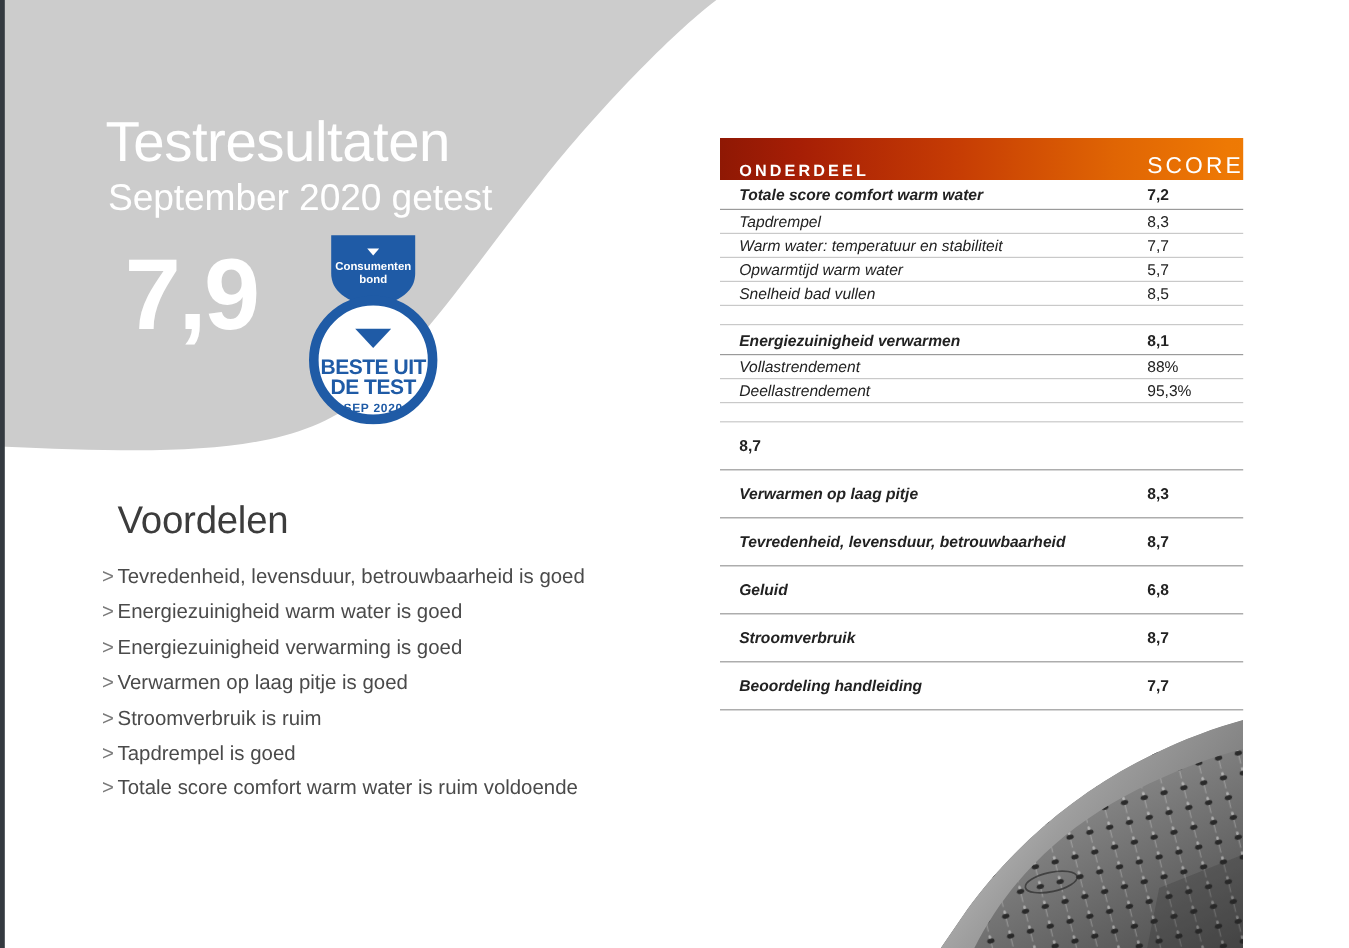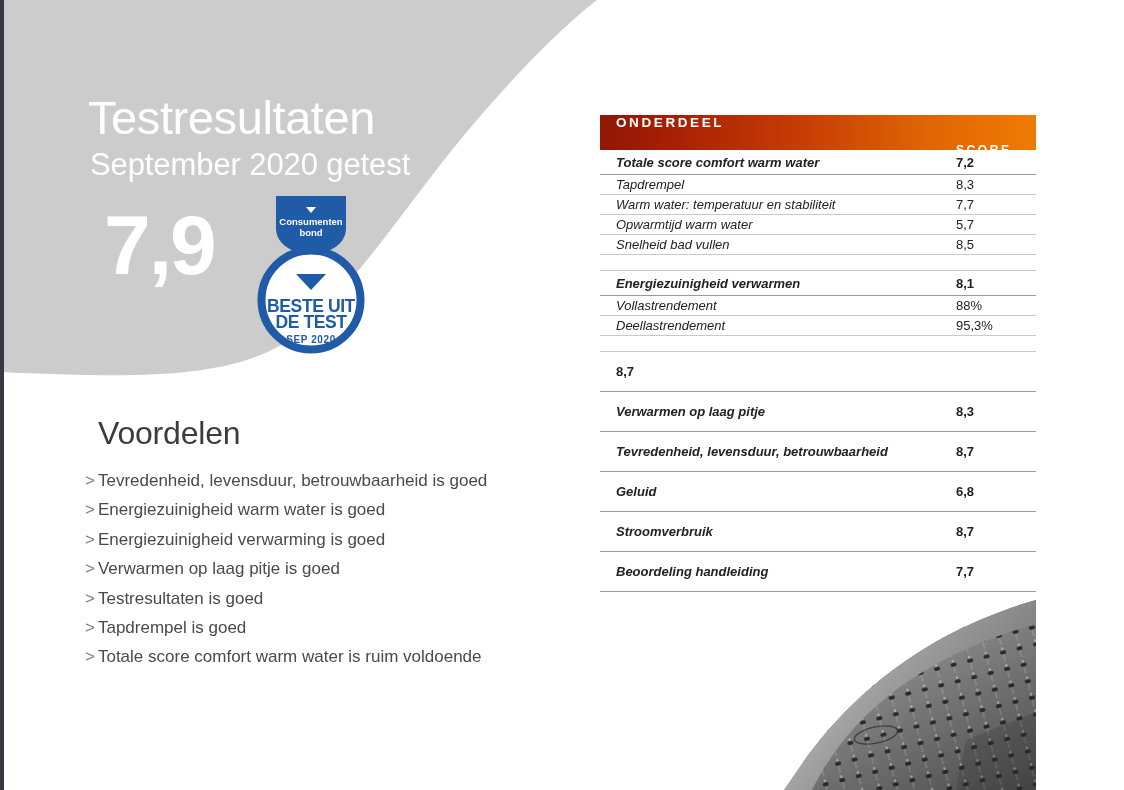--- a/index.html
+++ b/index.html
@@ -121,37 +121,37 @@
   
   .score-table {
     position: absolute;
     left: 600px; top: 115px;
     width: 470px;
     z-index: 10;
   }
 
   .table-head {
     display: flex;
-    align-items: flex-start;
+    align-items: flex-end;
     height: 35px;
     background: linear-gradient(90deg, #8f1804 0%, #a61e05 14%, #c63c04 42%, #e06504 70%, #ee7904 90%, #ef7c05 100%);
     padding-left: 16px;
   }
 
   .table-head .col-name {
     flex: 0 0 340px;
     color: #ffffff;
     font-size: 13.5px;
     font-weight: 700;
     letter-spacing: 2.6px;
   }
   .table-head .col-score {
     color: #ffffff;
-    font-size: 12px;
-    font-weight: 700;
+    font-size: 19px;
+    font-weight: 400;
     letter-spacing: 2.6px;
     margin-top: 28px;
   }
 
   .table-body { padding-top: 0; }
 
   .trow {
     display: flex;
     align-items: center;
     height: 20px;
@@ -247,21 +247,21 @@
       <text x="65" y="149" text-anchor="middle" font-family="Liberation Sans, sans-serif" font-size="10" font-weight="700" fill="#1f5ba6" letter-spacing="0.6">SEP 2020</text>
     </svg>
 
     <div class="voordelen-title">Voordelen</div>
 
     <ul class="voordelen-list" id="voordelen-list">
         <li><span class="chev">&gt;</span><span>Tevredenheid, levensduur, betrouwbaarheid is goed</span></li>
         <li><span class="chev">&gt;</span><span>Energiezuinigheid warm water is goed</span></li>
         <li><span class="chev">&gt;</span><span>Energiezuinigheid verwarming is goed</span></li>
         <li><span class="chev">&gt;</span><span>Verwarmen op laag pitje is goed</span></li>
-        <li><span class="chev">&gt;</span><span>Testresultaten is goed</span></li>
+        <li><span class="chev">&gt;</span><span>Stroomverbruik is ruim</span></li>
         <li><span class="chev">&gt;</span><span>Tapdrempel is goed</span></li>
         <li><span class="chev">&gt;</span><span>Totale score comfort warm water is ruim voldoende</span></li>
       </ul>
   </div>
 
   <div class="score-table">
 
     <div class="table-head">
       <div class="col-name">ONDERDEEL</div>
       <div class="col-score">SCORE</div>

